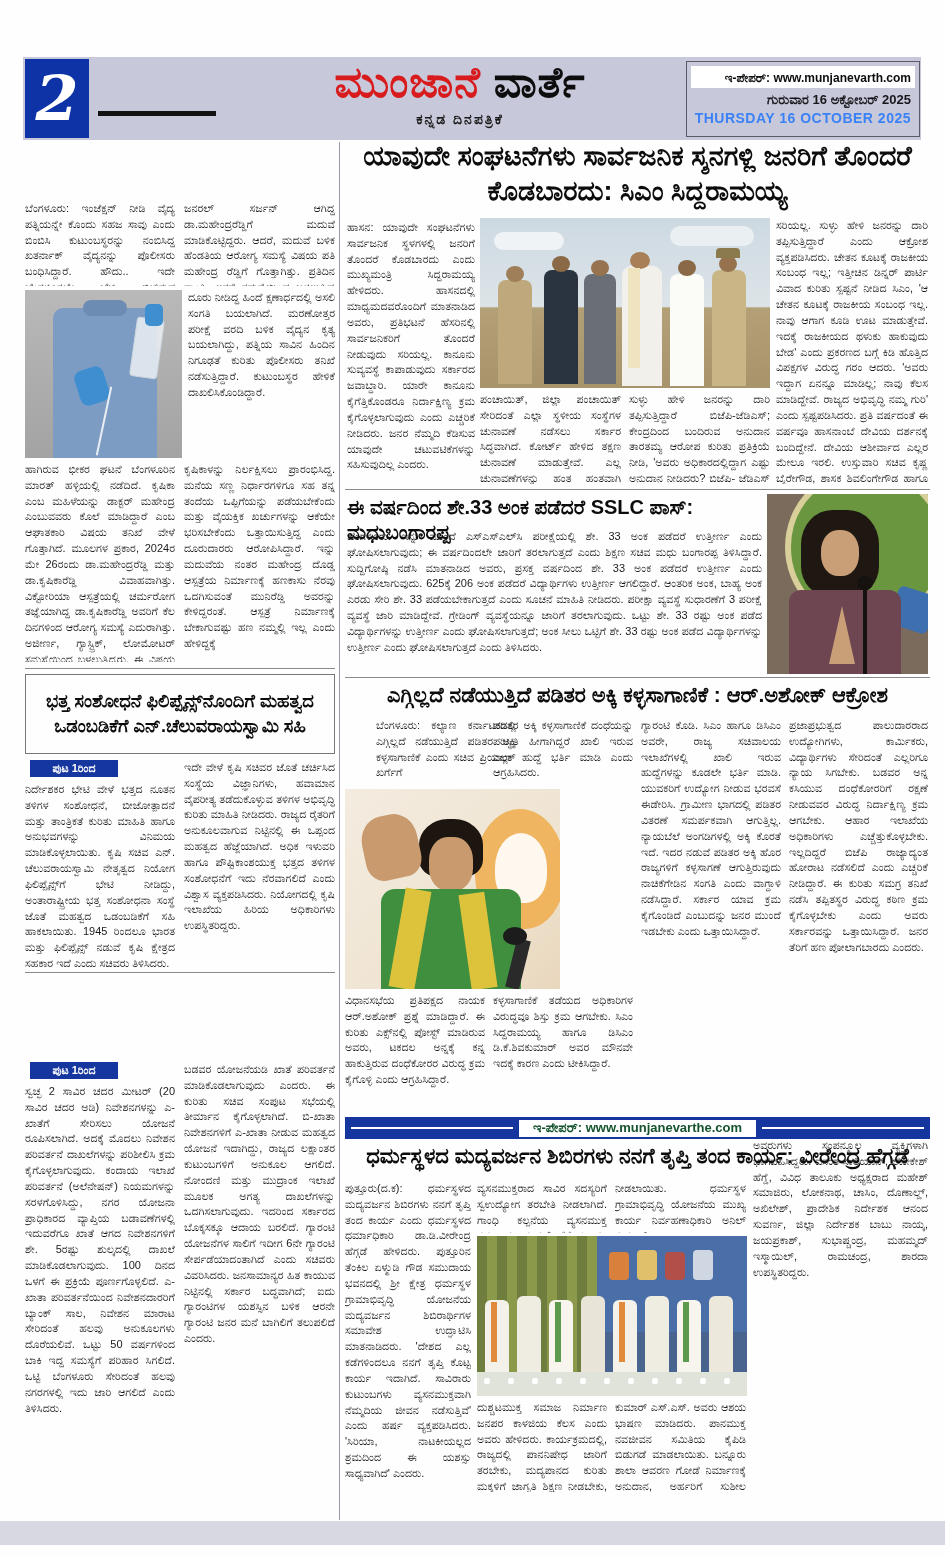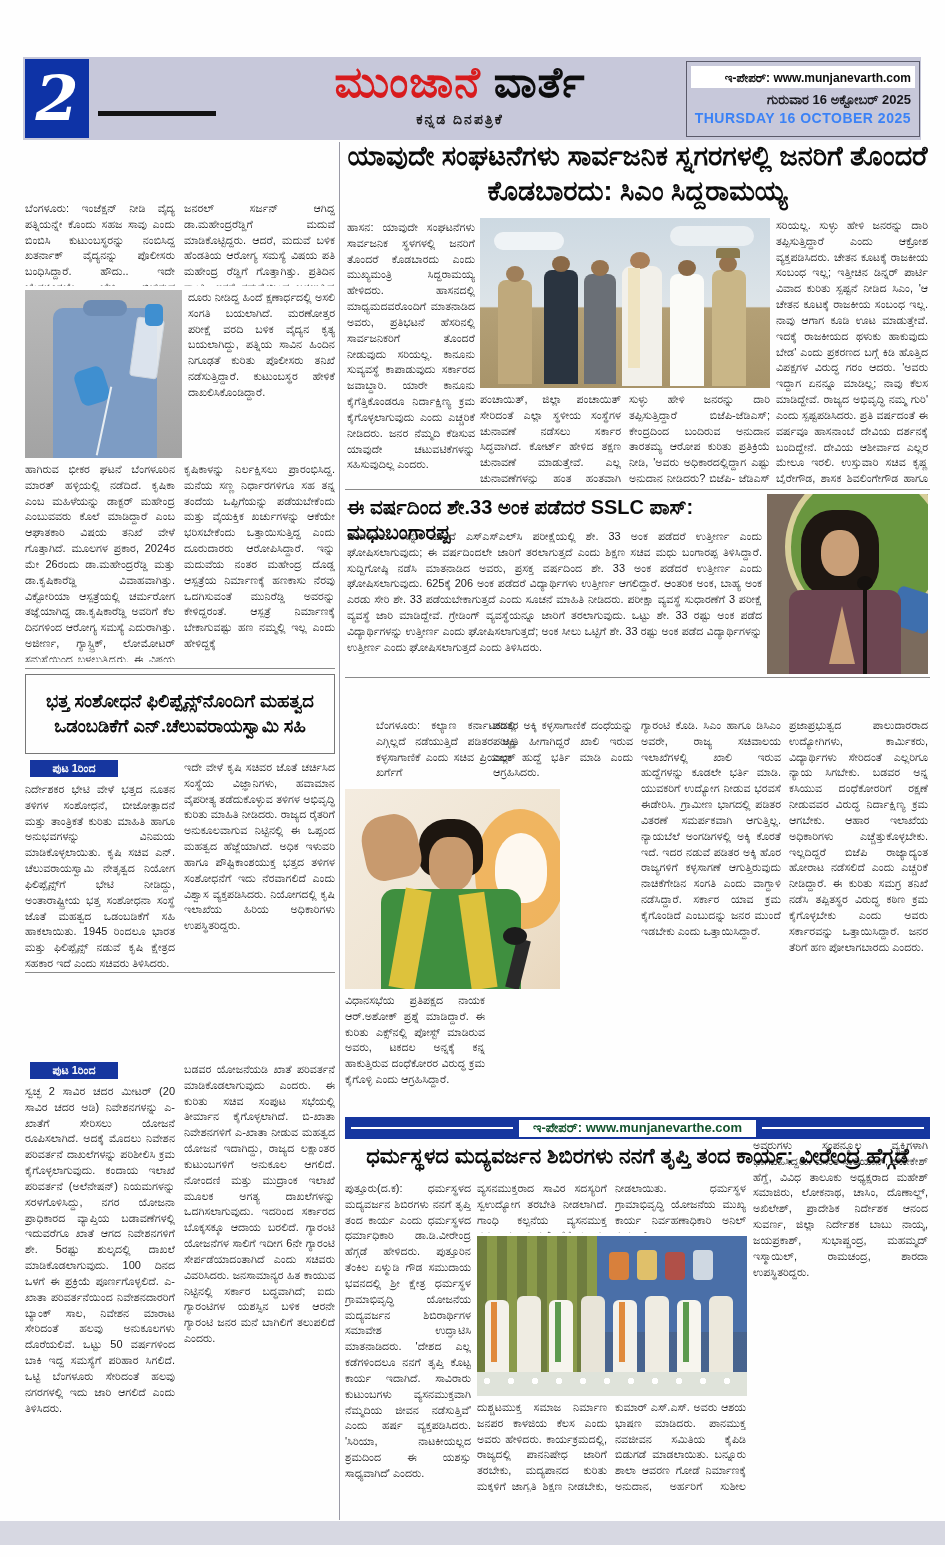--- a/index.html
+++ b/index.html
@@ -74,21 +74,21 @@
   <div class="abs bt" style="left:184px;top:760px;width:151px;height:208px;">ಇದೇ ವೇಳೆ ಕೃಷಿ ಸಚಿವರ ಜೊತೆ ಚರ್ಚಿಸಿದ ಸಂಸ್ಥೆಯ ವಿಜ್ಞಾನಿಗಳು, ಹವಾಮಾನ ವೈಪರೀತ್ಯ ತಡೆದುಕೊಳ್ಳುವ ತಳಿಗಳ ಅಭಿವೃದ್ಧಿ ಕುರಿತು ಮಾಹಿತಿ ನೀಡಿದರು. ರಾಜ್ಯದ ರೈತರಿಗೆ ಅನುಕೂಲವಾಗುವ ನಿಟ್ಟಿನಲ್ಲಿ ಈ ಒಪ್ಪಂದ ಮಹತ್ವದ ಹೆಜ್ಜೆಯಾಗಿದೆ. ಅಧಿಕ ಇಳುವರಿ ಹಾಗೂ ಪೌಷ್ಟಿಕಾಂಶಯುಕ್ತ ಭತ್ತದ ತಳಿಗಳ ಸಂಶೋಧನೆಗೆ ಇದು ನೆರವಾಗಲಿದೆ ಎಂದು ವಿಶ್ವಾಸ ವ್ಯಕ್ತಪಡಿಸಿದರು. ನಿಯೋಗದಲ್ಲಿ ಕೃಷಿ ಇಲಾಖೆಯ ಹಿರಿಯ ಅಧಿಕಾರಿಗಳು ಉಪಸ್ಥಿತರಿದ್ದರು.</div>
 
   <div class="abs rule" style="left:25px;top:972px;width:310px;"></div>
 
 
   <div class="abs tag" style="left:30px;top:1062px;width:88px;height:17px;">ಪುಟ 1ರಿಂದ</div>
 
   <div class="abs bt" style="left:25px;top:1084px;width:150px;height:446px;">ಸ್ವಚ್ಛ 2 ಸಾವಿರ ಚದರ ಮೀಟರ್ (20 ಸಾವಿರ ಚದರ ಅಡಿ) ನಿವೇಶನಗಳನ್ನು ಎ-ಖಾತೆಗೆ ಸೇರಿಸಲು ಯೋಜನೆ ರೂಪಿಸಲಾಗಿದೆ. ಅದಕ್ಕೆ ಮೊದಲು ನಿವೇಶನ ಪರಿವರ್ತನೆ ದಾಖಲೆಗಳನ್ನು ಪರಿಶೀಲಿಸಿ ಕ್ರಮ ಕೈಗೊಳ್ಳಲಾಗುವುದು. ಕಂದಾಯ ಇಲಾಖೆ ಪರಿವರ್ತನೆ (ಅಲೆನೇಷನ್) ನಿಯಮಗಳನ್ನು ಸರಳಗೊಳಿಸಿದ್ದು, ನಗರ ಯೋಜನಾ ಪ್ರಾಧಿಕಾರದ ವ್ಯಾಪ್ತಿಯ ಬಡಾವಣೆಗಳಲ್ಲಿ ಇದುವರೆಗೂ ಖಾತೆ ಆಗದ ನಿವೇಶನಗಳಿಗೆ ಶೇ. 5ರಷ್ಟು ಶುಲ್ಕದಲ್ಲಿ ದಾಖಲೆ ಮಾಡಿಕೊಡಲಾಗುವುದು. 100 ದಿನದ ಒಳಗೆ ಈ ಪ್ರಕ್ರಿಯೆ ಪೂರ್ಣಗೊಳ್ಳಲಿದೆ. ಎ-ಖಾತಾ ಪರಿವರ್ತನೆಯಿಂದ ನಿವೇಶನದಾರರಿಗೆ ಬ್ಯಾಂಕ್ ಸಾಲ, ನಿವೇಶನ ಮಾರಾಟ ಸೇರಿದಂತೆ ಹಲವು ಅನುಕೂಲಗಳು ದೊರೆಯಲಿವೆ. ಒಟ್ಟು 50 ವರ್ಷಗಳಿಂದ ಬಾಕಿ ಇದ್ದ ಸಮಸ್ಯೆಗೆ ಪರಿಹಾರ ಸಿಗಲಿದೆ. ಒಟ್ಟಿ ಬೆಂಗಳೂರು ಸೇರಿದಂತೆ ಹಲವು ನಗರಗಳಲ್ಲಿ ಇದು ಜಾರಿ ಆಗಲಿದೆ ಎಂದು ತಿಳಿಸಿದರು.</div>
   <div class="abs bt" style="left:184px;top:1062px;width:151px;height:468px;">ಬಡವರ ಯೋಜನೆಯಡಿ ಖಾತೆ ಪರಿವರ್ತನೆ ಮಾಡಿಕೊಡಲಾಗುವುದು ಎಂದರು. ಈ ಕುರಿತು ಸಚಿವ ಸಂಪುಟ ಸಭೆಯಲ್ಲಿ ತೀರ್ಮಾನ ಕೈಗೊಳ್ಳಲಾಗಿದೆ. ಬಿ-ಖಾತಾ ನಿವೇಶನಗಳಿಗೆ ಎ-ಖಾತಾ ನೀಡುವ ಮಹತ್ವದ ಯೋಜನೆ ಇದಾಗಿದ್ದು, ರಾಜ್ಯದ ಲಕ್ಷಾಂತರ ಕುಟುಂಬಗಳಿಗೆ ಅನುಕೂಲ ಆಗಲಿದೆ. ನೋಂದಣಿ ಮತ್ತು ಮುದ್ರಾಂಕ ಇಲಾಖೆ ಮೂಲಕ ಅಗತ್ಯ ದಾಖಲೆಗಳನ್ನು ಒದಗಿಸಲಾಗುವುದು. ಇದರಿಂದ ಸರ್ಕಾರದ ಬೊಕ್ಕಸಕ್ಕೂ ಆದಾಯ ಬರಲಿದೆ. ಗ್ಯಾರಂಟಿ ಯೋಜನೆಗಳ ಸಾಲಿಗೆ ಇದೀಗ 6ನೇ ಗ್ಯಾರಂಟಿ ಸೇರ್ಪಡೆಯಾದಂತಾಗಿದೆ ಎಂದು ಸಚಿವರು ವಿವರಿಸಿದರು. ಜನಸಾಮಾನ್ಯರ ಹಿತ ಕಾಯುವ ನಿಟ್ಟಿನಲ್ಲಿ ಸರ್ಕಾರ ಬದ್ಧವಾಗಿದೆ; ಐದು ಗ್ಯಾರಂಟಿಗಳ ಯಶಸ್ಸಿನ ಬಳಿಕ ಆರನೇ ಗ್ಯಾರಂಟಿ ಜನರ ಮನೆ ಬಾಗಿಲಿಗೆ ತಲುಪಲಿದೆ ಎಂದರು.</div>
 
-  <div class="abs hl" style="left:345px;top:139px;width:585px;font-size:27px;line-height:1.3;">ಯಾವುದೇ ಸಂಘಟನೆಗಳು ಸಾರ್ವಜನಿಕ ಸ್ನಗರಗಳಲ್ಲಿ ಜನರಿಗೆ ತೊಂದರೆ ಕೊಡಬಾರದು: ಸಿಎಂ ಸಿದ್ದರಾಮಯ್ಯ</div>
+  <div class="abs hl" style="left:345px;top:139px;width:585px;font-size:27px;line-height:1.3;">ಯಾವುದೇ ಸಂಘಟನೆಗಳು ಸಾರ್ವಜನಿಕ ಸ್ಶನಗಳ್ಲಿ ಜನರಿಗೆ ತೊಂದರೆ ಕೊಡಬಾರದು: ಸಿಎಂ ಸಿದ್ದರಾಮಯ್ಯ</div>
 
   <div class="abs bt" style="left:347px;top:220px;width:128px;height:262px;">ಹಾಸನ: ಯಾವುದೇ ಸಂಘಟನೆಗಳು ಸಾರ್ವಜನಿಕ ಸ್ಥಳಗಳಲ್ಲಿ ಜನರಿಗೆ ತೊಂದರೆ ಕೊಡಬಾರದು ಎಂದು ಮುಖ್ಯಮಂತ್ರಿ ಸಿದ್ದರಾಮಯ್ಯ ಹೇಳಿದರು. ಹಾಸನದಲ್ಲಿ ಮಾಧ್ಯಮದವರೊಂದಿಗೆ ಮಾತನಾಡಿದ ಅವರು, ಪ್ರತಿಭಟನೆ ಹೆಸರಿನಲ್ಲಿ ಸಾರ್ವಜನಿಕರಿಗೆ ತೊಂದರೆ ನೀಡುವುದು ಸರಿಯಲ್ಲ. ಕಾನೂನು ಸುವ್ಯವಸ್ಥೆ ಕಾಪಾಡುವುದು ಸರ್ಕಾರದ ಜವಾಬ್ದಾರಿ. ಯಾರೇ ಕಾನೂನು ಕೈಗೆತ್ತಿಕೊಂಡರೂ ನಿರ್ದಾಕ್ಷಿಣ್ಯ ಕ್ರಮ ಕೈಗೊಳ್ಳಲಾಗುವುದು ಎಂದು ಎಚ್ಚರಿಕೆ ನೀಡಿದರು. ಜನರ ನೆಮ್ಮದಿ ಕೆಡಿಸುವ ಯಾವುದೇ ಚಟುವಟಿಕೆಗಳನ್ನು ಸಹಿಸುವುದಿಲ್ಲ ಎಂದರು.</div>
 
   <div class="abs photo" style="left:480px;top:218px;width:290px;height:170px;background:linear-gradient(180deg,#cdd9e2 0%,#dde4e8 52%,#b4a076 53%,#a8946a 100%);">
     <div class="s" style="left:14px;top:14px;width:70px;height:18px;background:#f2f5f7;border-radius:12px;opacity:.9;"></div>
     <div class="s" style="left:190px;top:8px;width:84px;height:20px;background:#eef2f4;border-radius:12px;opacity:.85;"></div>
     <div class="s" style="left:18px;top:62px;width:34px;height:104px;background:#bfa97c;border-radius:8px 8px 0 0;"></div>
     <div class="s" style="left:26px;top:48px;width:18px;height:16px;background:#9f7f5a;border-radius:50%;"></div>
     <div class="s" style="left:64px;top:52px;width:34px;height:114px;background:#2a3440;border-radius:8px 8px 0 0;"></div>
     <div class="s" style="left:72px;top:38px;width:18px;height:16px;background:#8a6947;border-radius:50%;"></div>
@@ -119,38 +119,40 @@
     <div class="s" style="left:34px;top:16px;width:78px;height:86px;background:#1e1712;border-radius:40% 40% 35% 35%;"></div>
     <div class="s" style="left:54px;top:36px;width:38px;height:46px;background:#c99f78;border-radius:45%;"></div>
     <div class="s" style="left:22px;top:96px;width:112px;height:84px;background:#6d4652;border-radius:12px 12px 0 0;"></div>
     <div class="s" style="left:62px;top:112px;width:26px;height:58px;background:#c99f78;border-radius:8px 8px 0 0;clip-path:polygon(50% 0,100% 100%,0 100%);"></div>
     <div class="s" style="left:96px;top:92px;width:4px;height:88px;background:#15120f;"></div>
     <div class="s" style="left:90px;top:82px;width:16px;height:14px;background:#15120f;border-radius:50%;"></div>
   </div>
 
   <div class="abs rule" style="left:345px;top:677px;width:585px;"></div>
 
+  <div class="abs hl" style="left:345px;top:682px;width:585px;font-size:21px;line-height:1.25;">ಎಗ್ಗಿಲ್ಲದೆ ನಡೆಯುತ್ತಿದೆ ಪಡಿತರ ಅಕ್ಕಿ ಕಳ್ಳಸಾಗಾಣಿಕೆ : ಆರ್.ಅಶೋಕ್ ಆಕ್ರೋಶ</div>
 
   <div class="abs bt" style="left:345px;top:718px;width:140px;height:68px;margin-left:31px;">ಬೆಂಗಳೂರು: ಕಲ್ಯಾಣ ಕರ್ನಾಟಕದಲ್ಲಿ ಎಗ್ಗಿಲ್ಲದೆ ನಡೆಯುತ್ತಿದೆ ಪಡಿತರ ಅಕ್ಕಿ ಕಳ್ಳಸಾಗಾಣಿಕೆ ಎಂದು ಸಚಿವ ಪ್ರಿಯಾಂಕ್ ಖರ್ಗೆಗೆ</div>
   <div class="abs bt" style="left:493px;top:718px;width:140px;height:68px;">ಪಡಿತರ ಅಕ್ಕಿ ಕಳ್ಳಸಾಗಾಣಿಕೆ ದಂಧೆಯನ್ನು ಪರಿಸ್ಥಿತಿ ಹೀಗಾಗಿದ್ದರೆ ಖಾಲಿ ಇರುವ ಎಲ್ಲಾ ಹುದ್ದೆ ಭರ್ತಿ ಮಾಡಿ ಎಂದು ಆಗ್ರಹಿಸಿದರು.</div>
 
   <div class="abs photo" style="left:345px;top:789px;width:215px;height:200px;background:linear-gradient(135deg,#f4ece0 0%,#efe4d2 60%,#e9d7bd 100%);">
     <div class="s" style="left:130px;top:20px;width:90px;height:120px;background:#f0a944;border-radius:50% 50% 45% 45%;opacity:.8;"></div>
     <div class="s" style="left:150px;top:44px;width:52px;height:70px;background:#ffffff;border-radius:50% 50% 40% 40%;opacity:.9;"></div>
     <div class="s" style="left:74px;top:30px;width:64px;height:58px;background:#1d1610;border-radius:45% 45% 30% 30%;"></div>
     <div class="s" style="left:84px;top:48px;width:44px;height:54px;background:#c89a6e;border-radius:42%;"></div>
     <div class="s" style="left:36px;top:100px;width:140px;height:100px;background:#3f8f3f;border-radius:14px 14px 0 0;"></div>
     <div class="s" style="left:52px;top:100px;width:26px;height:100px;background:#ddc23c;transform:rotate(10deg);"></div>
     <div class="s" style="left:120px;top:104px;width:26px;height:96px;background:#ddc23c;transform:rotate(-8deg);"></div>
     <div class="s" style="left:18px;top:26px;width:56px;height:64px;background:#c89a6e;border-radius:40% 40% 30% 30%;transform:rotate(-12deg);"></div>
     <div class="s" style="left:166px;top:150px;width:14px;height:50px;background:#2a2a2a;transform:rotate(14deg);"></div>
     <div class="s" style="left:158px;top:138px;width:24px;height:18px;background:#1c1c1c;border-radius:50%;"></div>
   </div>
 
   <div class="abs bt" style="left:345px;top:993px;width:140px;height:118px;">ವಿಧಾನಸಭೆಯ ಪ್ರತಿಪಕ್ಷದ ನಾಯಕ ಆರ್.ಅಶೋಕ್ ಪ್ರಶ್ನೆ ಮಾಡಿದ್ದಾರೆ. ಈ ಕುರಿತು ಎಕ್ಸ್‌ನಲ್ಲಿ ಪೋಸ್ಟ್ ಮಾಡಿರುವ ಅವರು, ಟಕದಲ ಅನ್ನಕ್ಕೆ ಕನ್ನ ಹಾಕುತ್ತಿರುವ ದಂಧೆಕೋರರ ವಿರುದ್ಧ ಕ್ರಮ ಕೈಗೊಳ್ಳಿ ಎಂದು ಆಗ್ರಹಿಸಿದ್ದಾರೆ.</div>
+  <div class="abs bt" style="left:493px;top:993px;width:140px;height:118px;">ಕಳ್ಳಸಾಗಾಣಿಕೆ ತಡೆಯದ ಅಧಿಕಾರಿಗಳ ವಿರುದ್ಧವೂ ಶಿಸ್ತು ಕ್ರಮ ಆಗಬೇಕು. ಸಿಎಂ ಸಿದ್ದರಾಮಯ್ಯ ಹಾಗೂ ಡಿಸಿಎಂ ಡಿ.ಕೆ.ಶಿವಕುಮಾರ್ ಅವರ ಮೌನವೇ ಇದಕ್ಕೆ ಕಾರಣ ಎಂದು ಟೀಕಿಸಿದ್ದಾರೆ.</div>
   <div class="abs bt" style="left:641px;top:718px;width:140px;height:394px;">ಗ್ಯಾರಂಟಿ ಕೊಡಿ. ಸಿಎಂ ಹಾಗೂ ಡಿಸಿಎಂ ಅವರೇ, ರಾಜ್ಯ ಸಚಿವಾಲಯ ಇಲಾಖೆಗಳಲ್ಲಿ ಖಾಲಿ ಇರುವ ಹುದ್ದೆಗಳನ್ನು ಕೂಡಲೇ ಭರ್ತಿ ಮಾಡಿ. ಯುವಕರಿಗೆ ಉದ್ಯೋಗ ನೀಡುವ ಭರವಸೆ ಈಡೇರಿಸಿ. ಗ್ರಾಮೀಣ ಭಾಗದಲ್ಲಿ ಪಡಿತರ ವಿತರಣೆ ಸಮರ್ಪಕವಾಗಿ ಆಗುತ್ತಿಲ್ಲ. ನ್ಯಾಯಬೆಲೆ ಅಂಗಡಿಗಳಲ್ಲಿ ಅಕ್ಕಿ ಕೊರತೆ ಇದೆ. ಇದರ ನಡುವೆ ಪಡಿತರ ಅಕ್ಕಿ ಹೊರ ರಾಜ್ಯಗಳಿಗೆ ಕಳ್ಳಸಾಗಣೆ ಆಗುತ್ತಿರುವುದು ನಾಚಿಕೆಗೇಡಿನ ಸಂಗತಿ ಎಂದು ವಾಗ್ದಾಳಿ ನಡೆಸಿದ್ದಾರೆ. ಸರ್ಕಾರ ಯಾವ ಕ್ರಮ ಕೈಗೊಂಡಿದೆ ಎಂಬುದನ್ನು ಜನರ ಮುಂದೆ ಇಡಬೇಕು ಎಂದು ಒತ್ತಾಯಿಸಿದ್ದಾರೆ.</div>
   <div class="abs bt" style="left:789px;top:718px;width:139px;height:394px;">ಪ್ರಜಾಪ್ರಭುತ್ವದ ಪಾಲುದಾರರಾದ ಉದ್ಯೋಗಿಗಳು, ಕಾರ್ಮಿಕರು, ವಿದ್ಯಾರ್ಥಿಗಳು ಸೇರಿದಂತೆ ಎಲ್ಲರಿಗೂ ನ್ಯಾಯ ಸಿಗಬೇಕು. ಬಡವರ ಅನ್ನ ಕಸಿಯುವ ದಂಧೆಕೋರರಿಗೆ ರಕ್ಷಣೆ ನೀಡುವವರ ವಿರುದ್ಧ ನಿರ್ದಾಕ್ಷಿಣ್ಯ ಕ್ರಮ ಆಗಬೇಕು. ಆಹಾರ ಇಲಾಖೆಯ ಅಧಿಕಾರಿಗಳು ಎಚ್ಚೆತ್ತುಕೊಳ್ಳಬೇಕು. ಇಲ್ಲದಿದ್ದರೆ ಬಿಜೆಪಿ ರಾಜ್ಯಾದ್ಯಂತ ಹೋರಾಟ ನಡೆಸಲಿದೆ ಎಂದು ಎಚ್ಚರಿಕೆ ನೀಡಿದ್ದಾರೆ. ಈ ಕುರಿತು ಸಮಗ್ರ ತನಿಖೆ ನಡೆಸಿ ತಪ್ಪಿತಸ್ಥರ ವಿರುದ್ಧ ಕಠಿಣ ಕ್ರಮ ಕೈಗೊಳ್ಳಬೇಕು ಎಂದು ಅವರು ಸರ್ಕಾರವನ್ನು ಒತ್ತಾಯಿಸಿದ್ದಾರೆ. ಜನರ ತೆರಿಗೆ ಹಣ ಪೋಲಾಗಬಾರದು ಎಂದರು.</div>
 
   <div class="abs" style="left:345px;top:1117px;width:585px;height:22px;background:#16369f;display:flex;align-items:center;">
     <div style="flex:1;height:2px;background:#ffffff;margin:0 6px;"></div>
     <div style="background:#ffffff;padding:0 14px;height:17px;display:flex;align-items:center;">
       <span style="color:#14532d;font-weight:700;font-size:13px;">ಇ-ಪೇಪರ್: www.munjanevarthe.com</span>
     </div>
     <div style="flex:1;height:2px;background:#ffffff;margin:0 6px;"></div>
   </div>

